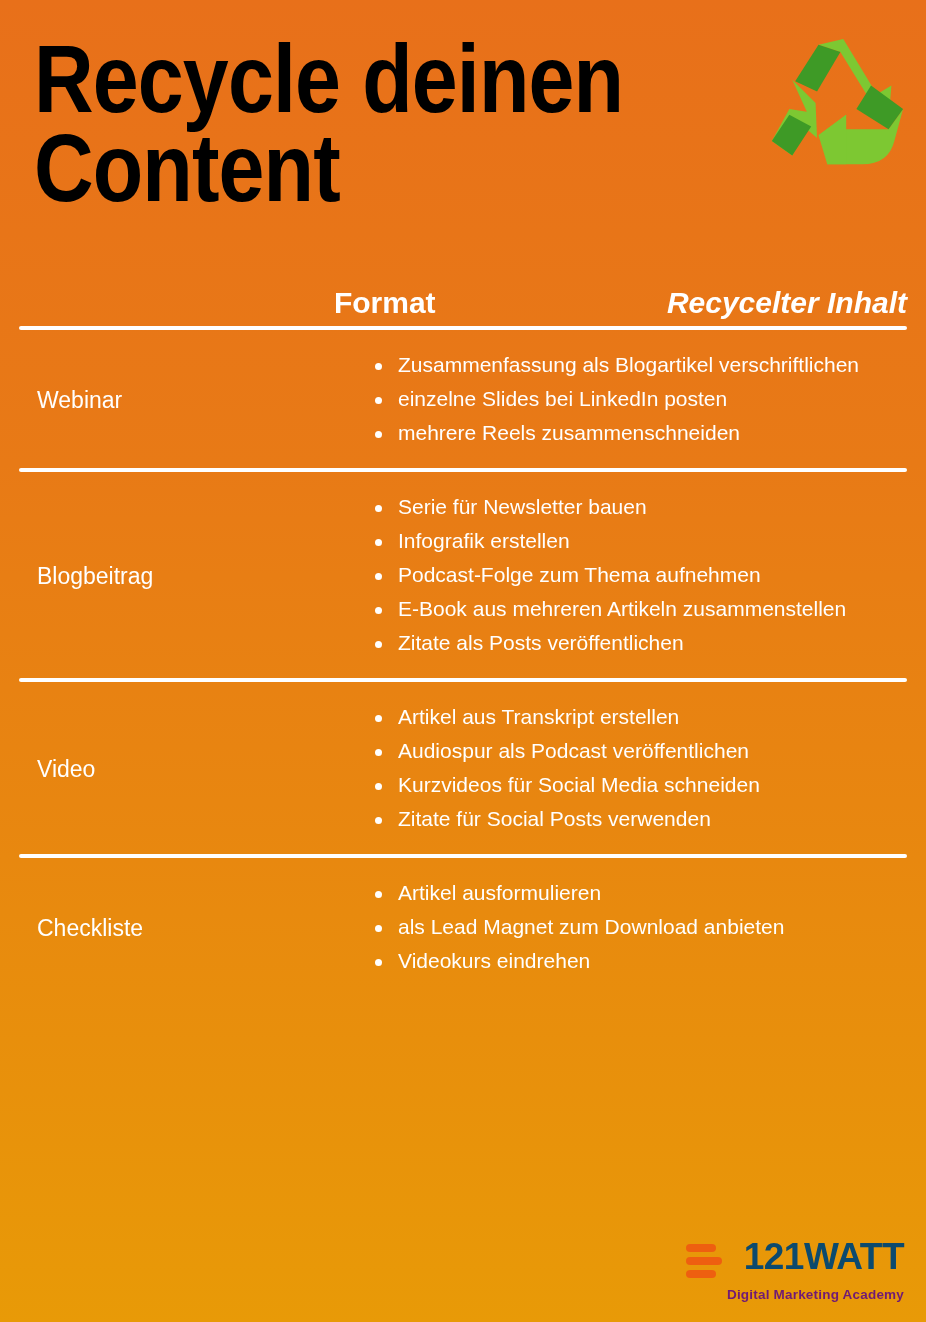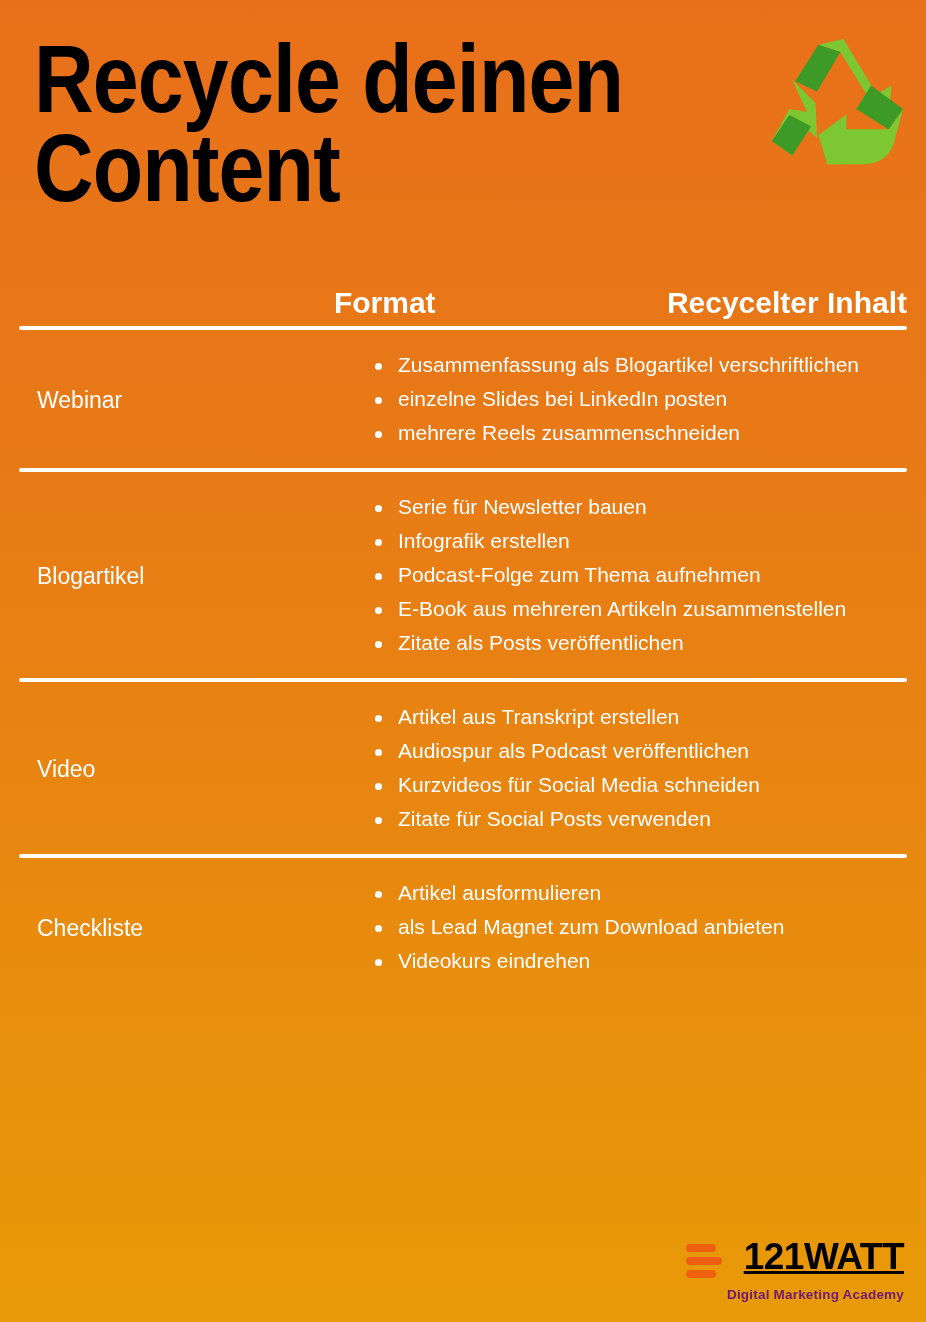--- a/index.html
+++ b/index.html
@@ -39,21 +39,21 @@
     align-items:flex-end;
     padding:0 0 6px 0;
     justify-content:flex-end;
   }
   .th {
     font-size:30px;
     font-weight:bold;
     color:#FFFFFF;
   }
   .th-format { width:347px; padding-left:18px; }
-  .th-content { padding-left:4px; }
+  .th-content { padding-left:4px;font-style:italic; }
 
   .divider {
     height:4px;
     background:#FFFFFF;
     border-radius:2px;
     width:100%;
   }
 
   .row {
     display:flex;
@@ -114,24 +114,23 @@
     border-radius:4px;
     background:#EE5F10;
   }
   .logo-bars span:nth-child(1){ width:30px; }
   .logo-bars span:nth-child(2){ width:36px; }
   .logo-bars span:nth-child(3){ width:30px; }
   .logo-text { display:flex; flex-direction:column; align-items:flex-end; }
   .logo-name {
     font-size:37px;
     font-weight:bold;
-    color:#000000;
+    color:#0c4a6e;
     letter-spacing:-0.5px;
     line-height:1;
-    text-decoration:underline;
   }
   .logo-tag {
     font-size:13.5px;
     font-weight:bold;
     color:#701a75;
     letter-spacing:0.2px;
     margin-top:12px;
   }
 </style>
 </head>
@@ -171,21 +170,21 @@
     <div class="row-label">Webinar</div>
     <div class="row-items">
       <div class="bullet-item">Zusammenfassung als Blogartikel verschriftlichen</div>
       <div class="bullet-item">einzelne Slides bei LinkedIn posten</div>
       <div class="bullet-item">mehrere Reels zusammenschneiden</div>
     </div>
   </div>
   <div class="divider"></div>
 
   <div class="row">
-    <div class="row-label">Blogartikel</div>
+    <div class="row-label">Blogbeitrag</div>
     <div class="row-items">
       <div class="bullet-item">Serie für Newsletter bauen</div>
       <div class="bullet-item">Infografik erstellen</div>
       <div class="bullet-item">Podcast-Folge zum Thema aufnehmen</div>
       <div class="bullet-item">E-Book aus mehreren Artikeln zusammenstellen</div>
       <div class="bullet-item">Zitate als Posts veröffentlichen</div>
     </div>
   </div>
   <div class="divider"></div>
 

